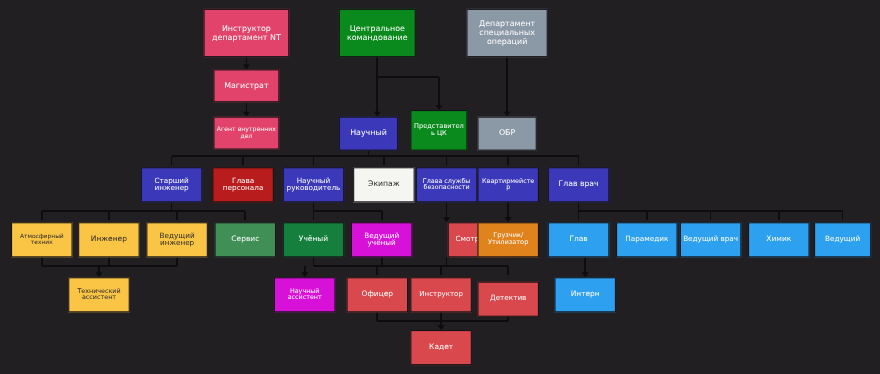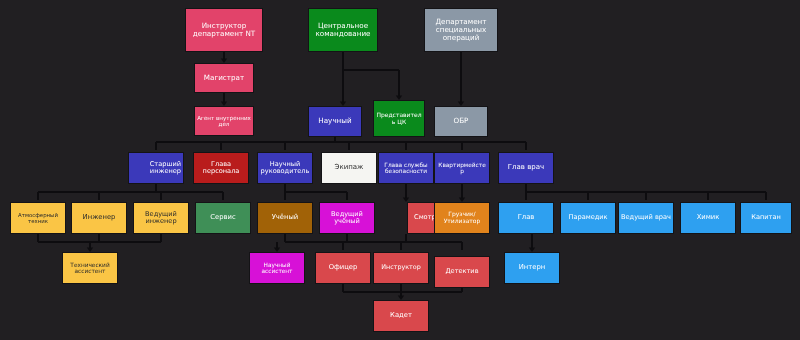--- a/index.html
+++ b/index.html
@@ -92,21 +92,21 @@
       </div>
       <div class="node" style="left: 308px; top: 106px; width: 54px; height: 31px; background: rgb(59, 57, 186); color: rgb(255, 255, 255); font-size: 7.2px;">
         <span>Научный</span>
       </div>
       <div class="node" style="left: 373px; top: 100px; width: 52px; height: 37px; background: rgb(10, 138, 28); color: rgb(255, 255, 255); font-size: 6px;">
         <span>Представитель ЦК</span>
       </div>
       <div class="node" style="left: 434px; top: 106px; width: 54px; height: 31px; background: rgb(139, 152, 166); color: rgb(255, 255, 255); font-size: 7.2px;">
         <span>ОБР</span>
       </div>
-      <div class="node" style="left: 128px; top: 152px; width: 56px; height: 32px; background: rgb(59, 57, 186); color: rgb(255, 255, 255); font-size: 6.6px; text-align: right;">
+      <div class="node" style="left: 128px; top: 152px; width: 56px; height: 32px; background: rgb(59, 57, 186); color: rgb(255, 255, 255); font-size: 6.6px;">
         <span>Старший инженер</span>
       </div>
       <div class="node" style="left: 193px; top: 152px; width: 56px; height: 32px; background: #b91c1c; color: rgb(255, 255, 255); font-size: 6.6px;">
         <span>Глава персонала</span>
       </div>
       <div class="node" style="left: 257px; top: 152px; width: 56px; height: 32px; background: rgb(59, 57, 186); color: rgb(255, 255, 255); font-size: 6.6px;">
         <span>Научный руководитель</span>
       </div>
       <div class="node" style="left: 321px; top: 152px; width: 56px; height: 32px; background: rgb(245, 245, 242); color: rgb(43, 43, 43); font-size: 7px;">
         <span>Экипаж</span>
@@ -125,21 +125,21 @@
       </div>
       <div class="node" style="left: 71px; top: 202px; width: 56px; height: 32px; background: rgb(250, 197, 69); color: rgb(43, 43, 43); font-size: 6.8px;">
         <span>Инженер</span>
       </div>
       <div class="node" style="left: 133px; top: 202px; width: 56px; height: 32px; background: rgb(250, 197, 69); color: rgb(43, 43, 43); font-size: 6.6px;">
         <span>Ведущий инженер</span>
       </div>
       <div class="node" style="left: 195px; top: 202px; width: 56px; height: 32px; background: rgb(63, 143, 87); color: rgb(255, 255, 255); font-size: 6.8px; justify-content: center;">
         <span>Сервис</span>
       </div>
-      <div class="node" style="left: 257px; top: 202px; width: 56px; height: 32px; background: #a16207; color: rgb(255, 255, 255); font-size: 6.8px;">
+      <div class="node" style="left: 257px; top: 202px; width: 56px; height: 32px; background: #15803d; color: rgb(255, 255, 255); font-size: 6.8px;">
         <span>Учёный</span>
       </div>
       <div class="node" style="left: 319px; top: 202px; width: 56px; height: 32px; background: rgb(215, 17, 215); color: rgb(255, 255, 255); font-size: 6.6px;">
         <span>Ведущий учёный</span>
       </div>
       <div class="node" style="left: 373px; top: 202px; width: 56px; height: 32px; background: rgb(217, 72, 76); color: rgb(255, 255, 255); font-size: 6.6px; margin-left: 34px;">
         <span>Смотритель</span>
       </div>
       <div class="node" style="left: 434px; top: 202px; width: 56px; height: 32px; background: rgb(225, 131, 28); color: rgb(255, 255, 255); font-size: 6px;">
         <span>Грузчик/Утилизатор</span>
@@ -150,21 +150,21 @@
       <div class="node" style="left: 560px; top: 202px; width: 56px; height: 32px; background: rgb(46, 160, 240); color: rgb(255, 255, 255); font-size: 6.6px;">
         <span>Парамедик</span>
       </div>
       <div class="node" style="left: 618px; top: 202px; width: 56px; height: 32px; background: rgb(46, 160, 240); color: rgb(255, 255, 255); font-size: 6.6px;">
         <span>Ведущий врач</span>
       </div>
       <div class="node" style="left: 680px; top: 202px; width: 56px; height: 32px; background: rgb(46, 160, 240); color: rgb(255, 255, 255); font-size: 6.8px;">
         <span>Химик</span>
       </div>
       <div class="node" style="left: 740px; top: 202px; width: 52px; height: 32px; background: rgb(46, 160, 240); color: rgb(255, 255, 255); font-size: 6.6px;">
-        <span>Капитан</span>
+        <span>Ведущий</span>
       </div>
       <div class="node" style="left: 62px; top: 252px; width: 56px; height: 32px; background: rgb(250, 197, 69); color: rgb(43, 43, 43); font-size: 5.8px;">
         <span>Технический ассистент</span>
       </div>
       <div class="node" style="left: 249px; top: 252px; width: 56px; height: 32px; background: rgb(215, 17, 215); color: rgb(255, 255, 255); font-size: 5.8px;">
         <span>Научный ассистент</span>
       </div>
       <div class="node" style="left: 315px; top: 252px; width: 56px; height: 32px; background: rgb(217, 72, 76); color: rgb(255, 255, 255); font-size: 6.8px;">
         <span>Офицер</span>
       </div>

